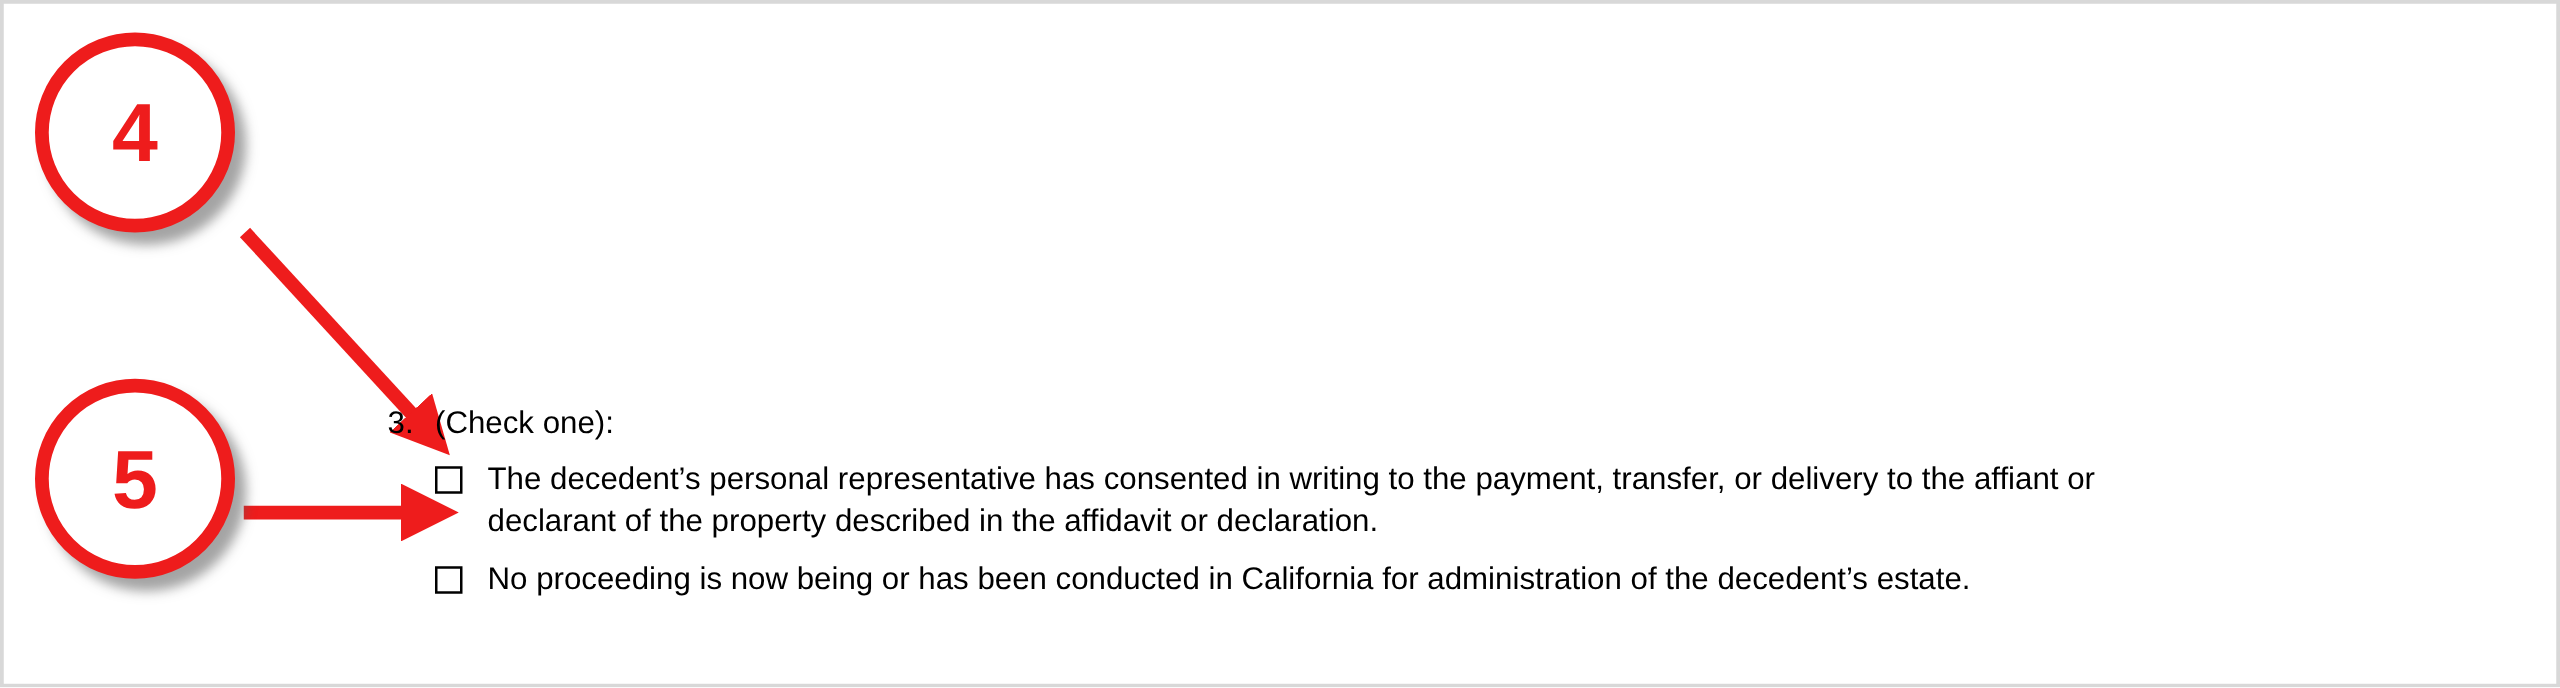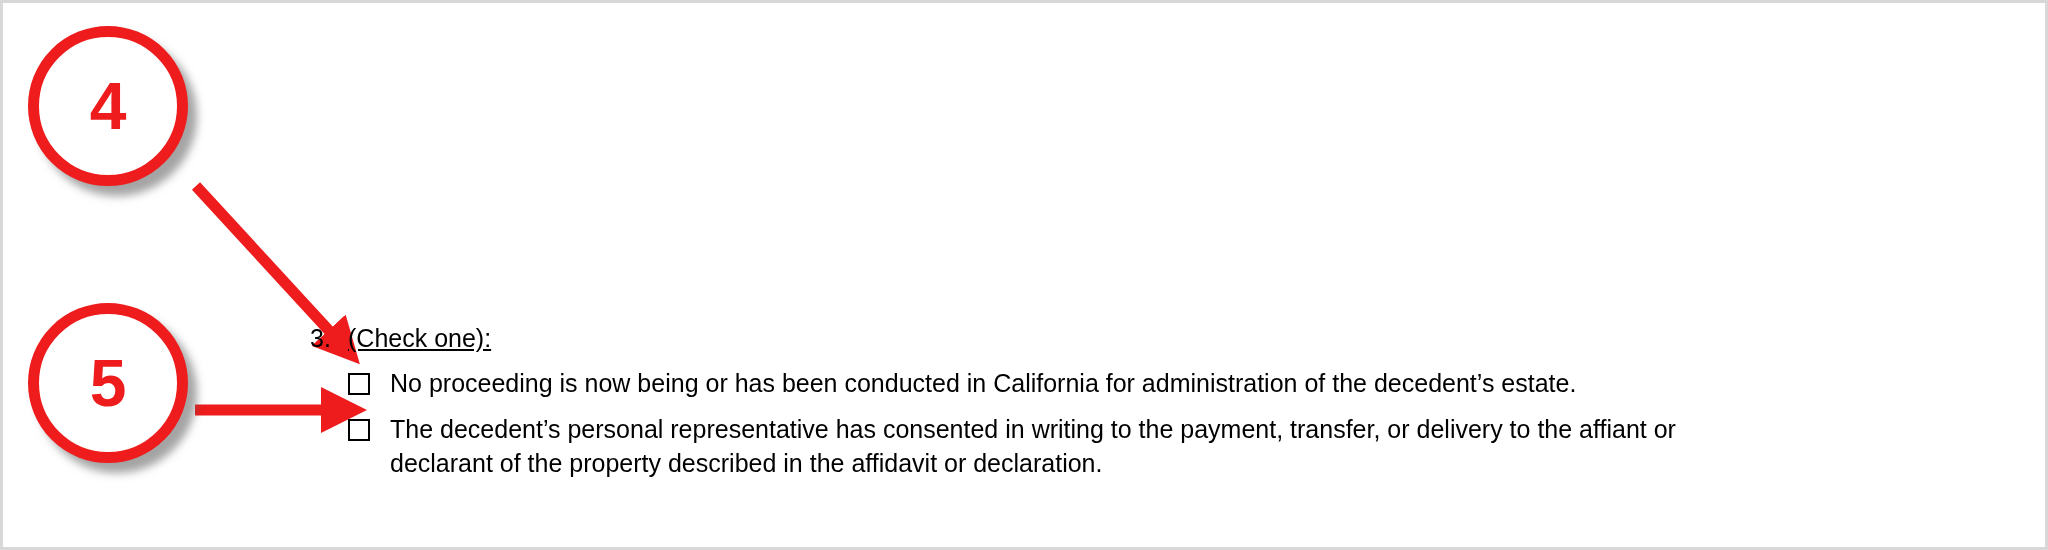--- a/index.html
+++ b/index.html
@@ -76,21 +76,20 @@
     display: flex;
     align-items: flex-start;
   }
   #item-number {
     width: 38px;
     flex: 0 0 38px;
     font-size: 25px;
   }
   #check-one-label {
     font-size: 25px;
-    text-decoration: underline;
   }
   .check-row {
     display: flex;
     align-items: flex-start;
     margin-top: 12px;
     margin-left: 38px;
   }
   .checkbox {
     flex: 0 0 auto;
     width: 22px;
@@ -142,23 +141,23 @@
 
   <div id="doc-block">
 
     <div class="item-row">
       <span id="item-number">3.</span>
       <span id="check-one-label">(Check one):</span>
     </div>
 
     <div class="check-row">
       <span class="checkbox"></span>
-      <span class="check-text">No proceeding is now being or has been conducted in California for administration of the decedent’s estate.</span>
+      <span class="check-text">The decedent’s personal representative has consented in writing to the payment, transfer, or delivery to the affiant or declarant of the property described in the affidavit or declaration.</span>
     </div>
 
     <div class="check-row">
       <span class="checkbox"></span>
-      <span class="check-text">The decedent’s personal representative has consented in writing to the payment, transfer, or delivery to the affiant or declarant of the property described in the affidavit or declaration.</span>
+      <span class="check-text">No proceeding is now being or has been conducted in California for administration of the decedent’s estate.</span>
     </div>
 
   </div>
 
 </div>
 
 </body></html>

